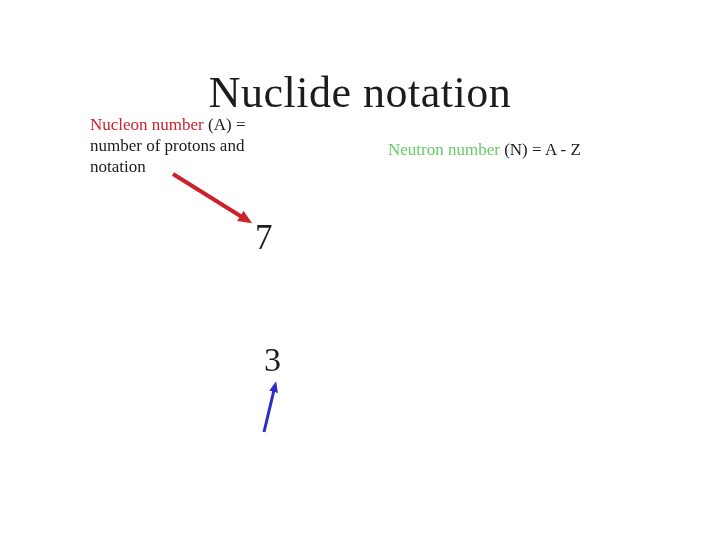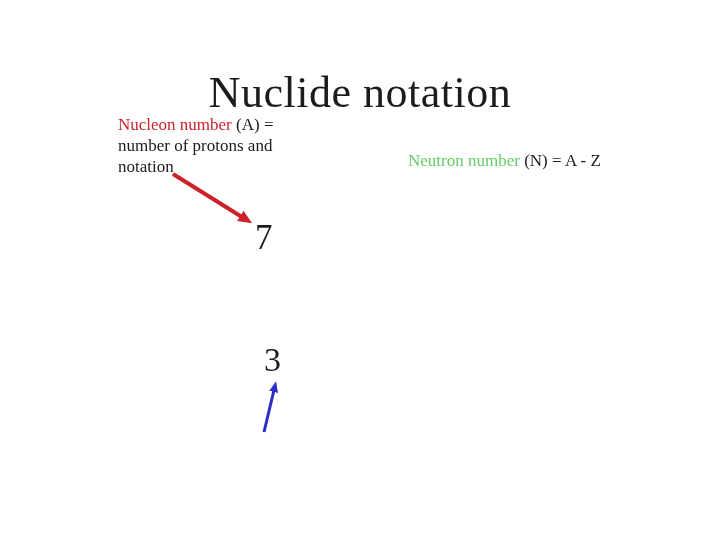--- a/index.html
+++ b/index.html
@@ -22,22 +22,22 @@
     line-height: 1;
     font-weight: 400;
     letter-spacing: 0.5px;
   }
   .label {
     position: absolute;
     font-size: 17px;
     line-height: 21px;
     white-space: nowrap;
   }
-  .label-nucleon { left: 90px;  top: 114px; margin-left: 28px; }
-  .label-neutron { left: 388px; top: 150px; margin-left: 20px; }
+  .label-nucleon { left: 90px;  top: 114px; }
+  .label-neutron { left: 388px; top: 139px; }
   .term-red   { color: var(--nucleon-red,  #cc2229); }
   .term-green { color: var(--neutron-green,#66cc66); }
   .nuclide-symbol {
     position: absolute;
     left: 277px; top: 234px;
     font-size: 122px;
     line-height: 1;
     font-weight: 400;
   }
   .mass-number {

